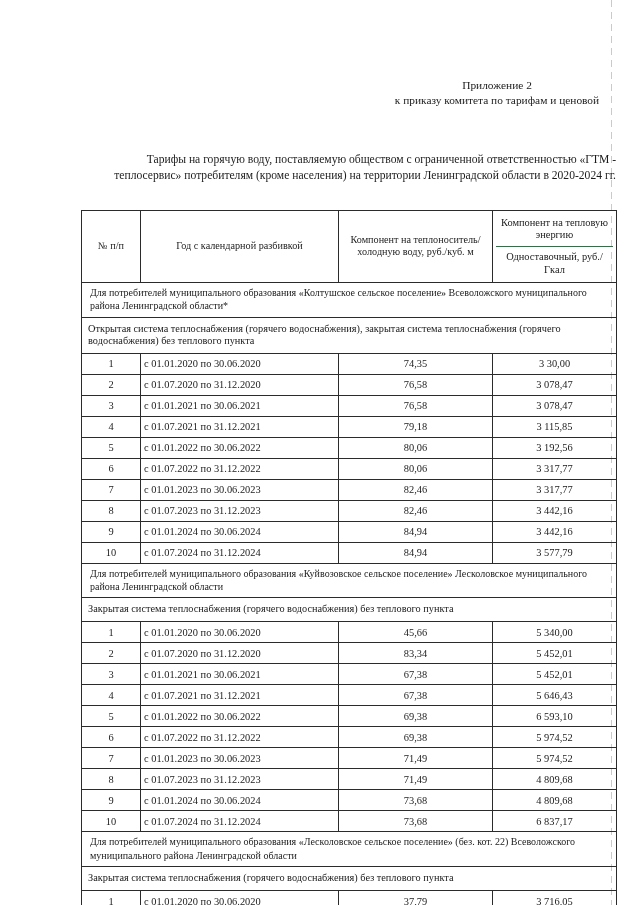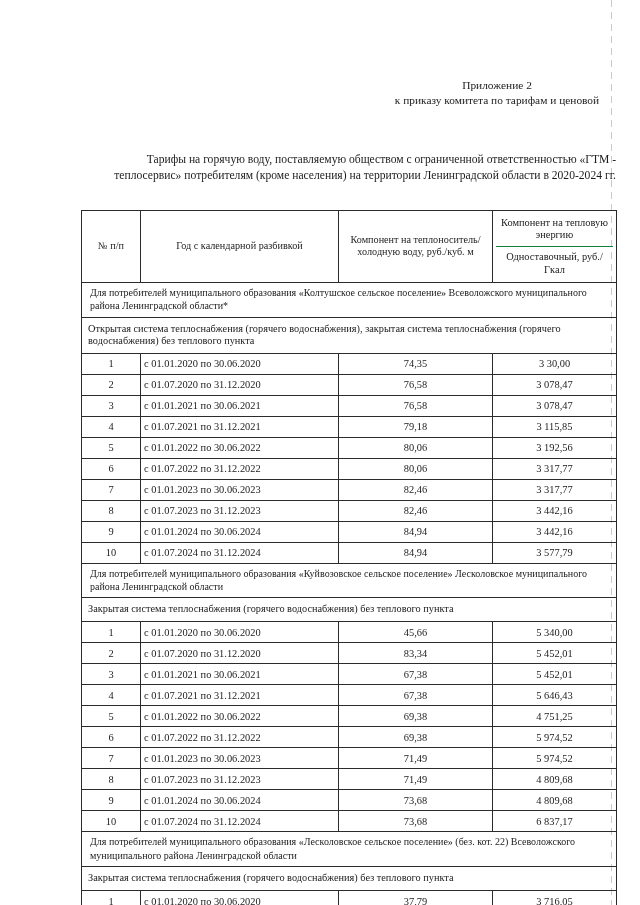--- a/index.html
+++ b/index.html
@@ -275,21 +275,21 @@
         <tr class="data-row">
           <td class="cell-num">4</td>
           <td class="cell-year">с 01.07.2021 по 31.12.2021</td>
           <td class="cell-val">67,38</td>
           <td class="cell-val">5 646,43</td>
         </tr>
         <tr class="data-row">
           <td class="cell-num">5</td>
           <td class="cell-year">с 01.01.2022 по 30.06.2022</td>
           <td class="cell-val">69,38</td>
-          <td class="cell-val">4 751,25</td>
+          <td class="cell-val">6 593,10</td>
         </tr>
         <tr class="data-row">
           <td class="cell-num">6</td>
           <td class="cell-year">с 01.07.2022 по 31.12.2022</td>
           <td class="cell-val">69,38</td>
           <td class="cell-val">5 974,52</td>
         </tr>
         <tr class="data-row">
           <td class="cell-num">7</td>
           <td class="cell-year">с 01.01.2023 по 30.06.2023</td>

